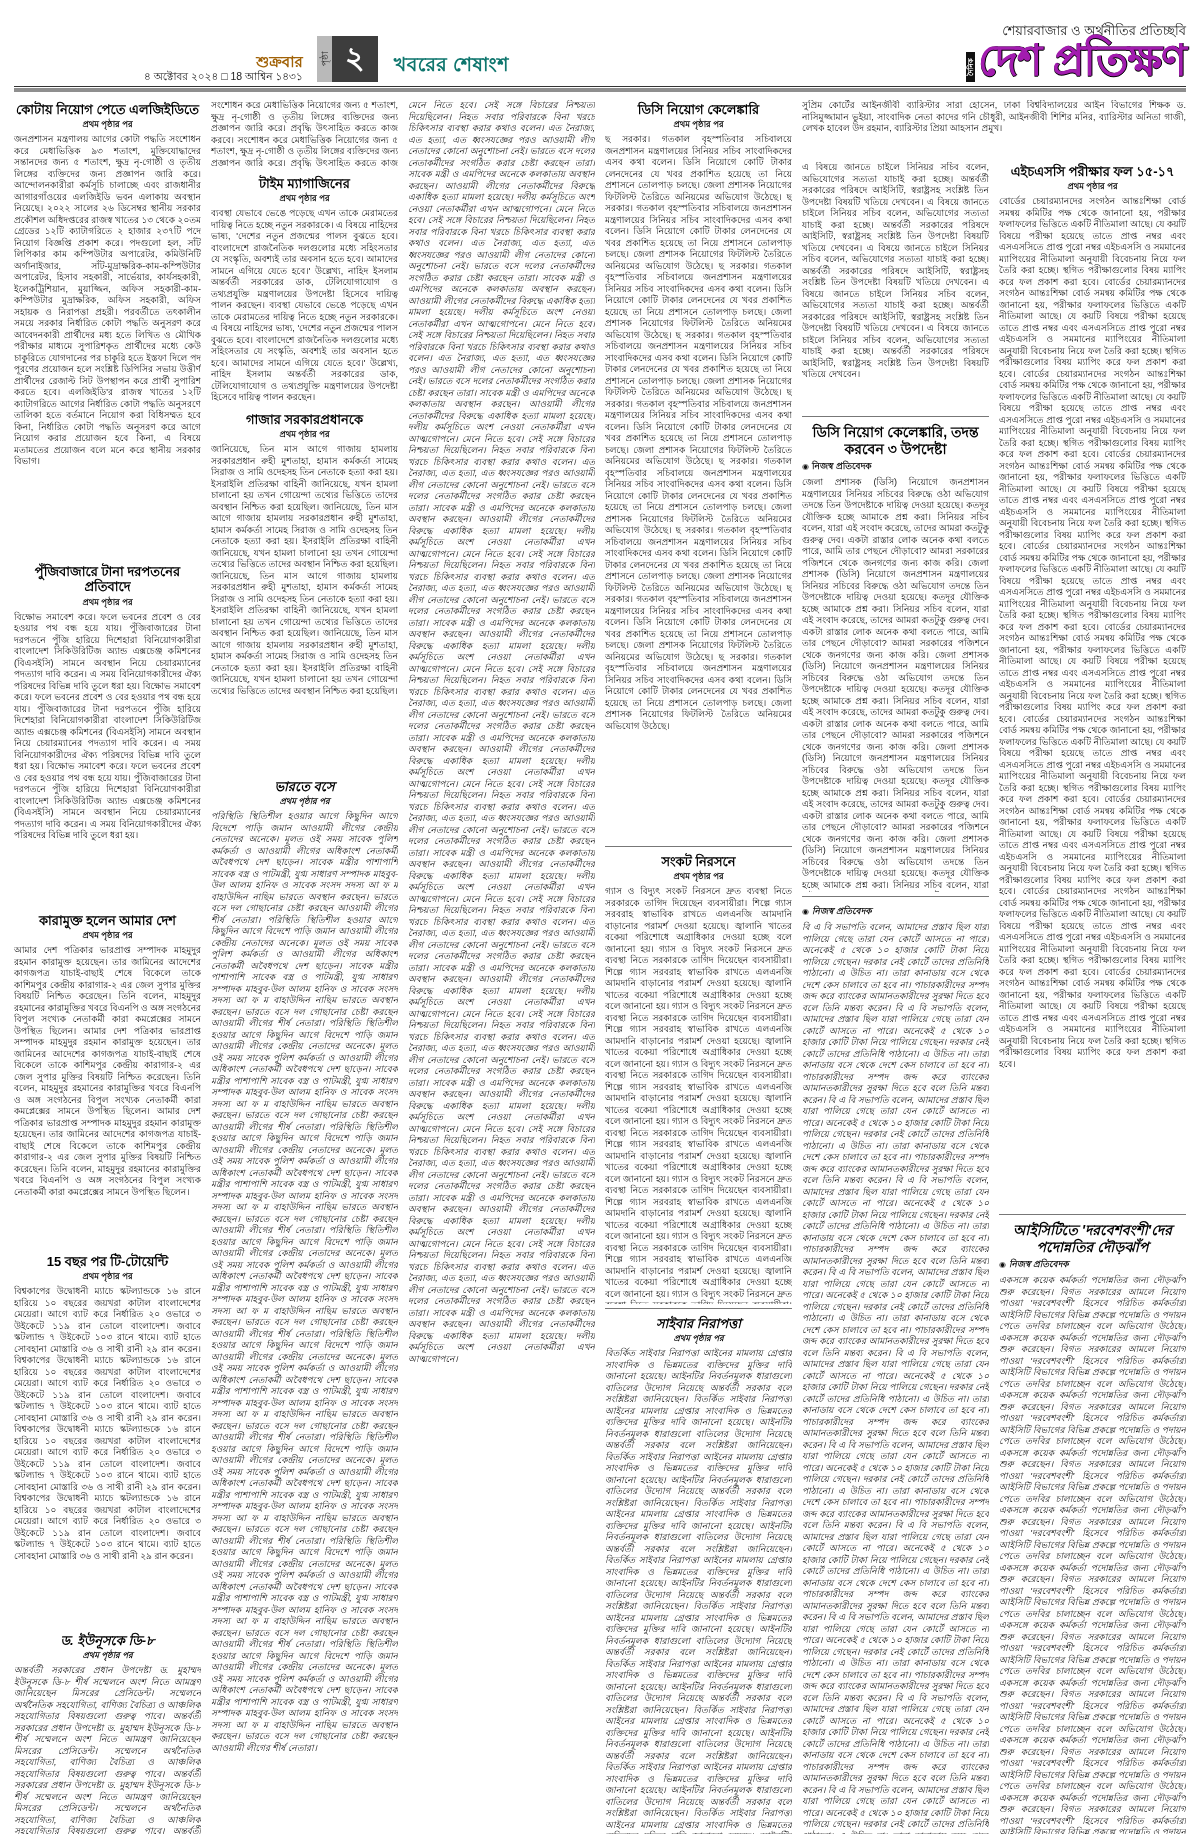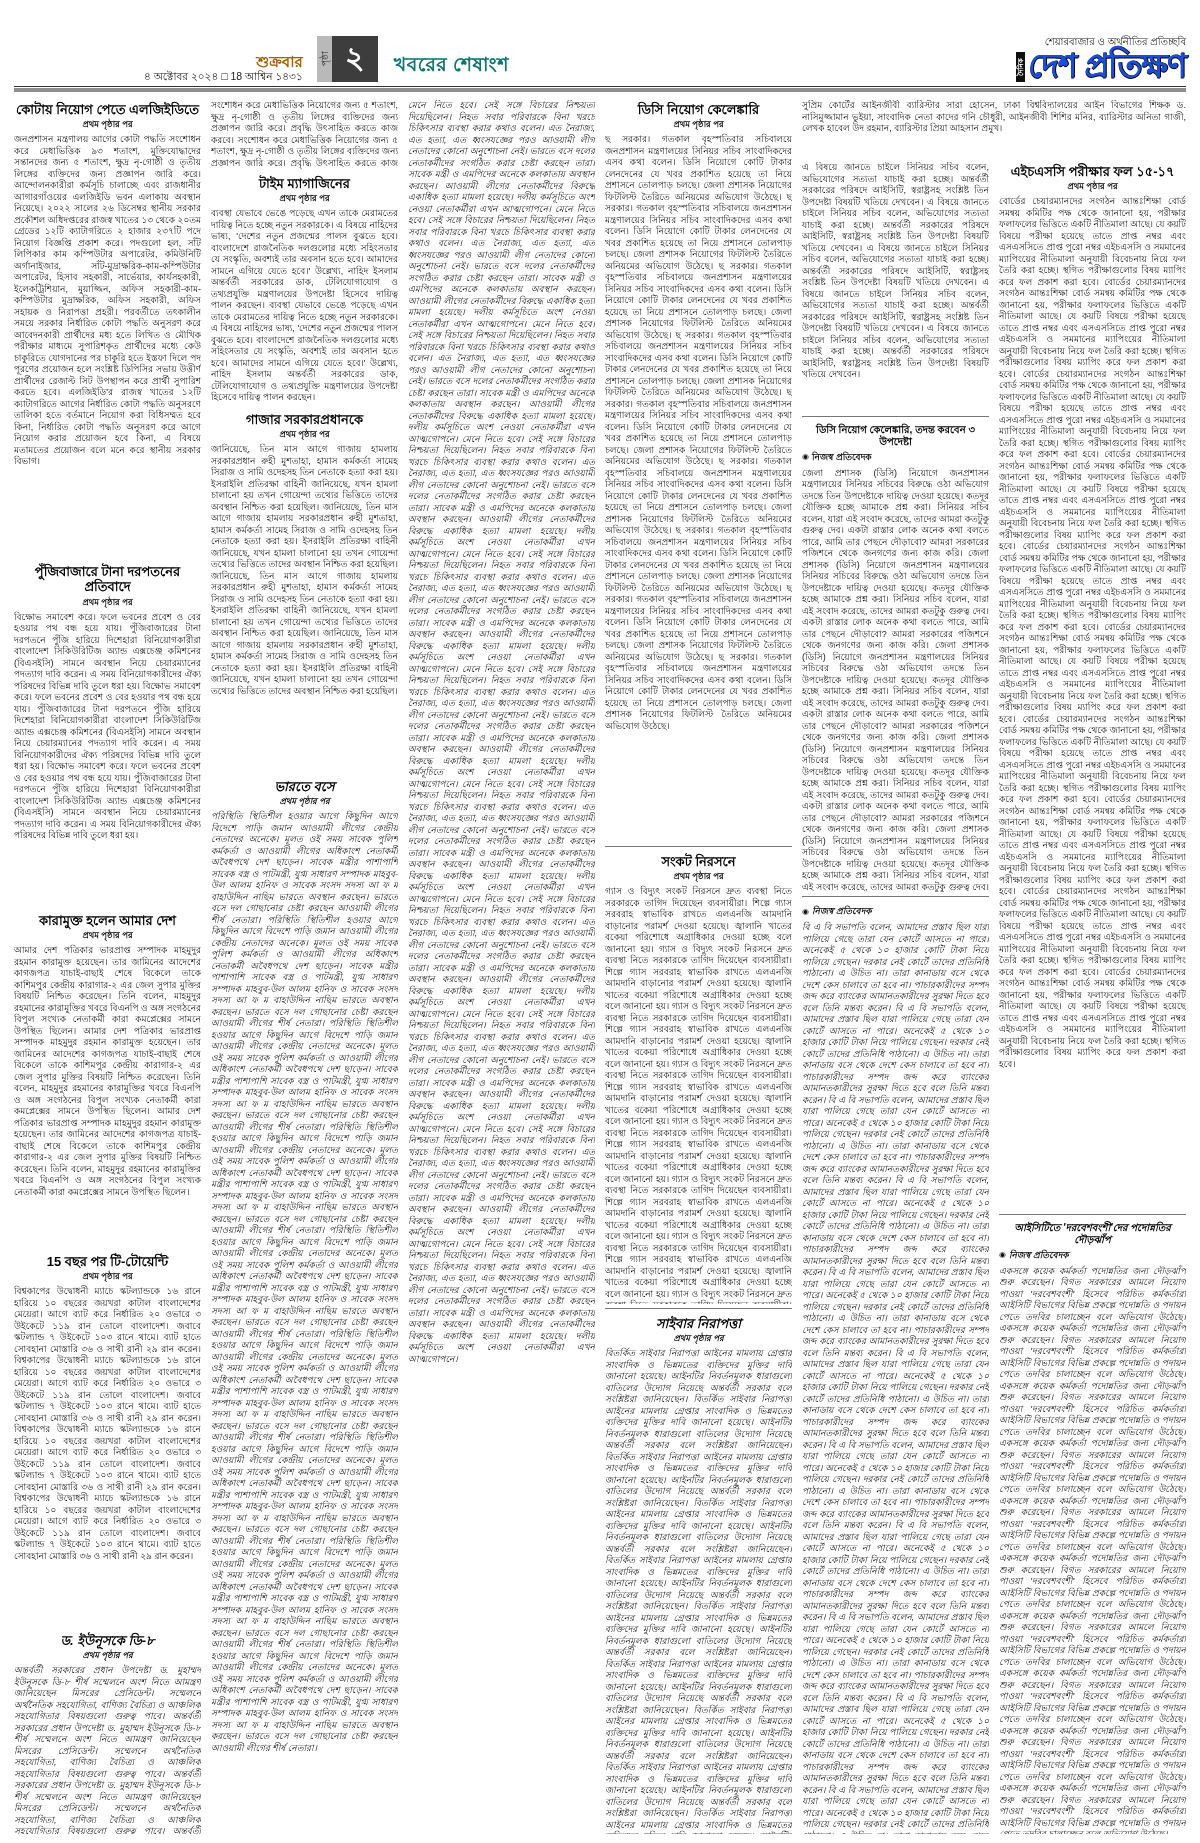--- a/index.html
+++ b/index.html
@@ -20,42 +20,42 @@
     width:15px;height:46px;background:#b9b9b9;color:#222;
     writing-mode:vertical-rl;transform:rotate(180deg);
     font-size:9px;display:flex;align-items:center;justify-content:center;
   }
   .page-num-box{
     width:46px;height:46px;background:#3d3d3d;color:#fff;
     font-size:30px;font-weight:bold;display:flex;align-items:center;justify-content:center;
   }
   .section-title{font-size:19px;font-weight:bold;color:#0f766e;margin-left:16px;letter-spacing:.5px;}
   .logo-block{margin-left:auto;text-align:right;line-height:1;}
-  .logo-tagline{font-size:10px;color:#222;margin-bottom:2px;text-align:right;}
+  .logo-tagline{font-size:13px;color:#222;margin-bottom:2px;text-align:right;}
   .logo-row{display:flex;align-items:flex-end;justify-content:flex-end;}
   .logo-prefix{
     writing-mode:vertical-rl;transform:rotate(180deg);font-size:7px;font-weight:bold;
     background:#111;color:#fff;padding:2px 1px;margin-right:3px;height:26px;
     display:flex;align-items:center;justify-content:center;
   }
-  .logo-title{font-size:33px;font-weight:900;color:#1d4ed8;letter-spacing:-1px;
+  .logo-title{font-size:43px;font-weight:900;color:#a21caf;letter-spacing:-1px;
     text-shadow:1px 0 0 #000, 0 1px 0 #000;}
   .rule-thin{height:1px;background:#333;margin-top:4px;}
   .rule-thick{height:4px;background:#8f8f8f;margin-top:1px;margin-bottom:8px;}
   
   .cols{display:flex;gap:10px;height:1738px;overflow:hidden;}
   .col{width:187px;flex:0 0 187px;display:flex;flex-direction:column;overflow:hidden;}
   .right-region{width:384px;flex:0 0 384px;display:flex;flex-direction:column;overflow:hidden;align-items:center;}
   .right-cols{display:flex;gap:10px;flex:1;overflow:hidden;}
   .article{overflow:hidden;flex:0 0 auto;margin-bottom:4px;}
   .article.grow{flex:1 1 auto;font-style:italic;}
   .article.ruled{border-top:1px solid #777;padding-top:5px;}
   .headline{margin:2px 0 1px 0;text-align:center;font-weight:bold;color:#000;
     font-size:13px;line-height:1.18;}
-  .headline.mid{font-size:10px;}
+  .headline.mid{font-size:14px;}
   .cont-label{text-align:center;font-size:8.5px;font-weight:bold;color:#111;margin-bottom:2px;}
   .byline{font-size:9px;font-weight:bold;color:#111;margin:2px 0 3px 0;display:flex;align-items:center;gap:3px;}
   .byline-icon{font-size:8px;line-height:1;}
   .body-text{margin:0;font-size:9px;line-height:11.5px;text-align:justify;color:#151515;
     word-break:break-word;}
 </style>
 </head>
 <body>
 
 <div class="page">

